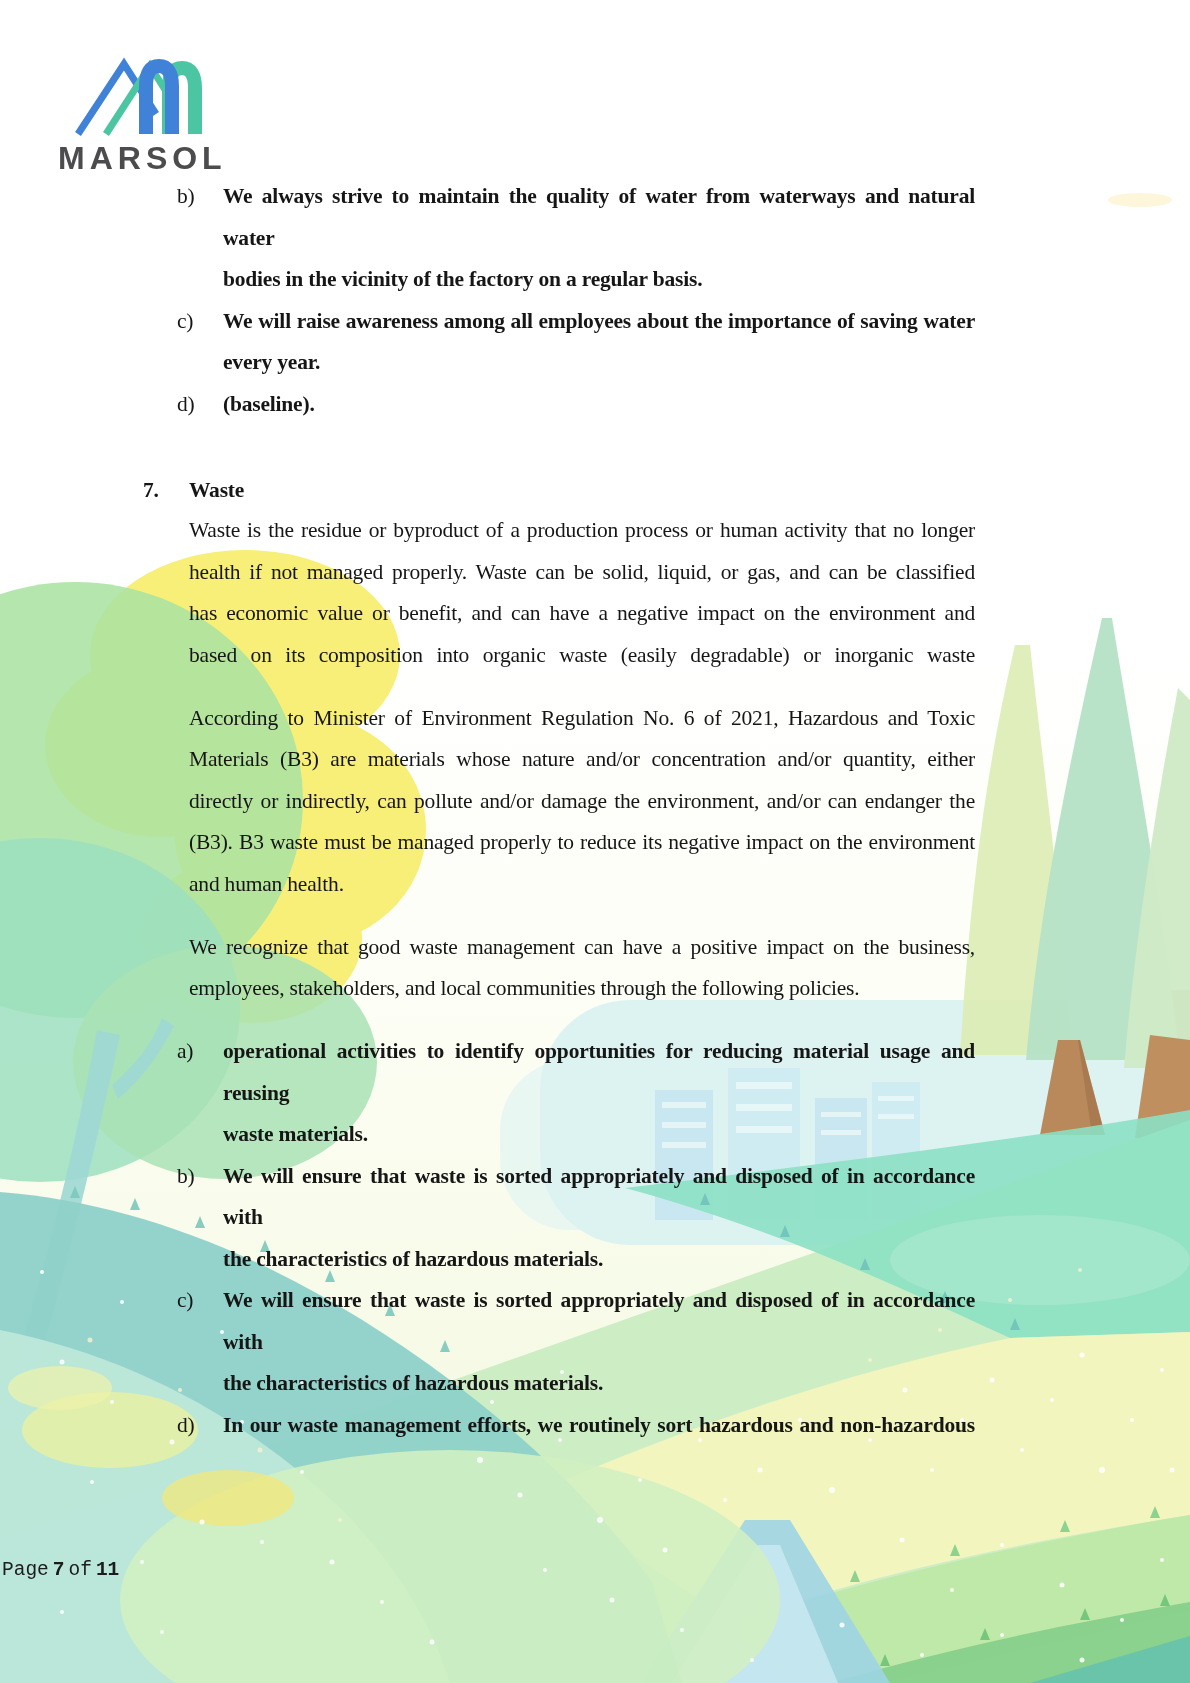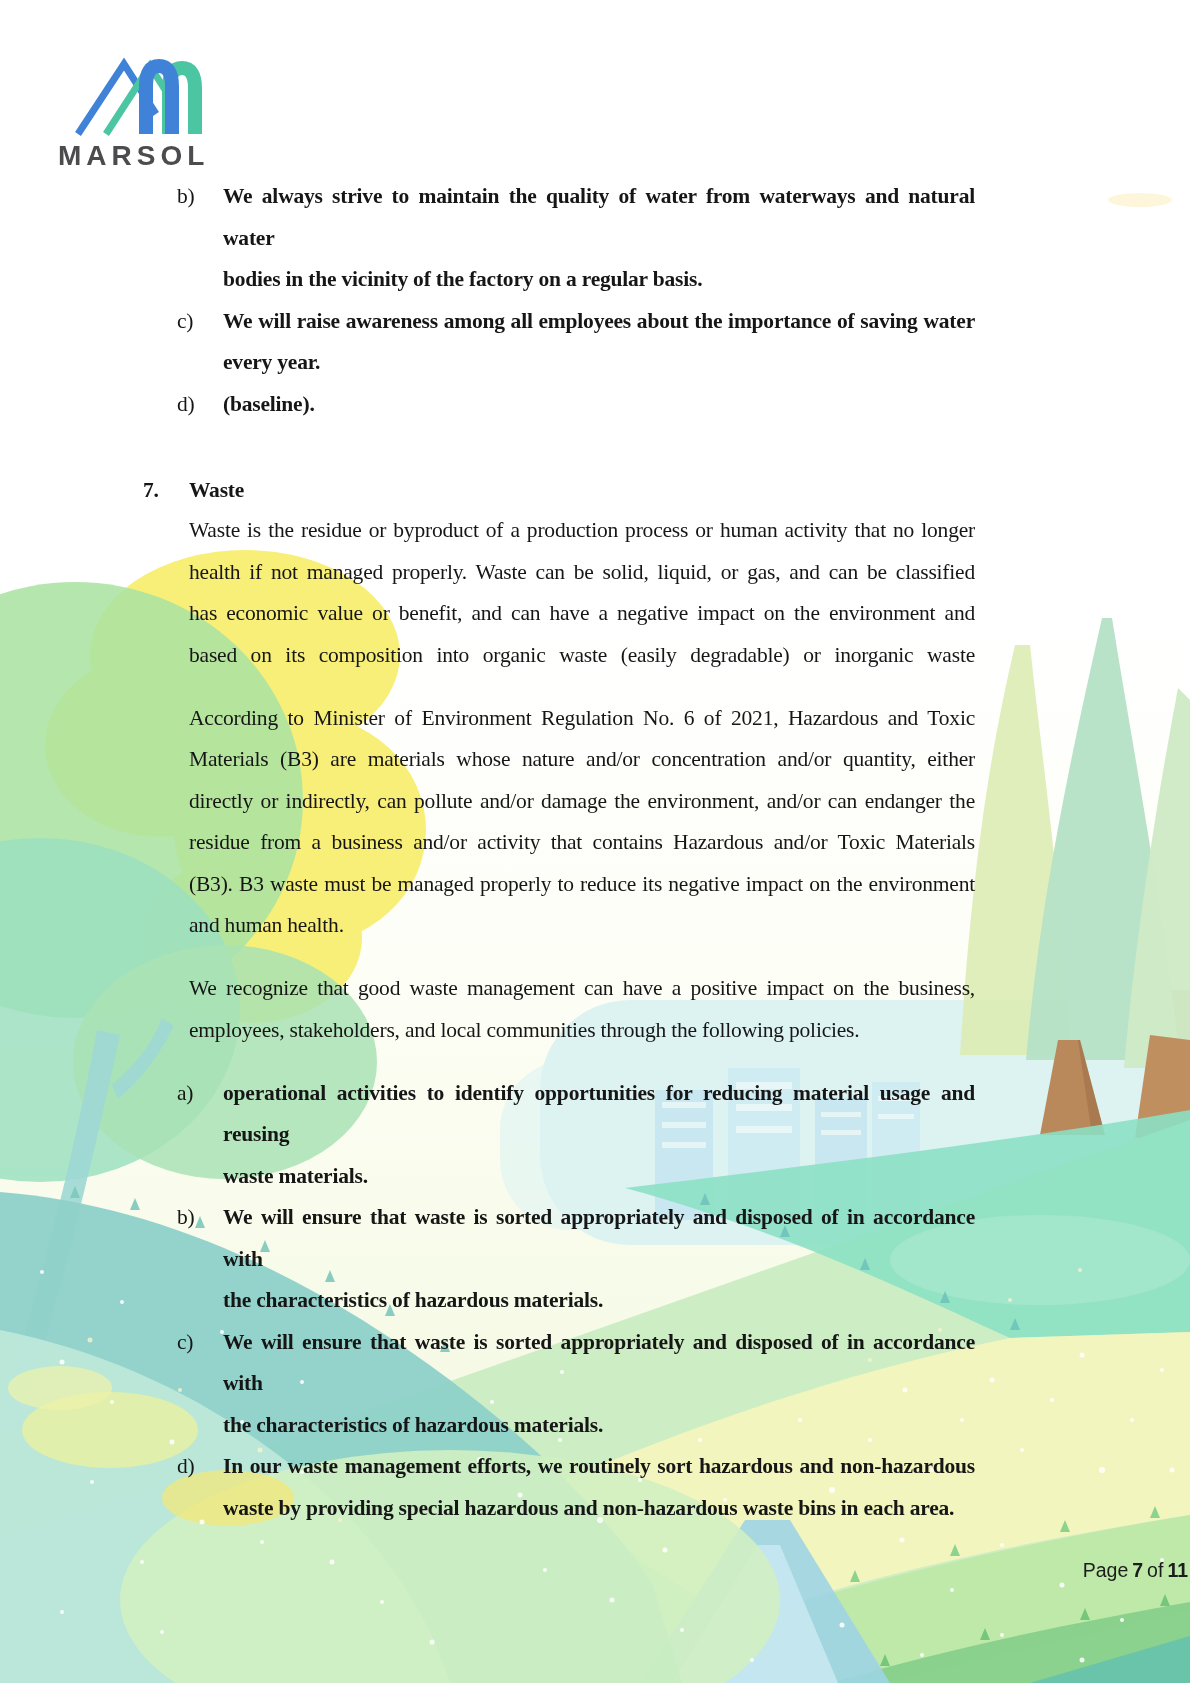--- a/index.html
+++ b/index.html
@@ -17,29 +17,29 @@
   .li{display:flex;}
   .marker{width:46px;flex:0 0 46px;}
   .ltext{flex:1;min-width:0;font-weight:bold;}
   .toplist{left:177px;top:176px;width:798px;}
   .heading{left:143px;top:470px;font-weight:bold;}
   .hnum{display:inline-block;width:46px;}
   .main-col{left:189px;top:510px;width:786px;}
   .sublist{margin-left:-12px;}
   .para{margin:0;}
   .footer{
-    position:absolute;left:0;top:1559px;width:1190px;z-index:2;text-align:right;
-    font-family:Liberation Sans, sans-serif;font-size:19.5px;color:#1c1c1c;
+    position:absolute;left:0;top:1559px;width:1190px;z-index:2;text-align:left;
+    font-family:Liberation Mono, monospace;font-size:19.5px;color:#1c1c1c;
   }
   .footer .b{font-weight:700;}
   .footer span{margin:0 2px;}
   .logo{position:absolute;left:58px;top:52px;z-index:2;}
   .logo svg{display:block;margin-left:16px;}
   .wordmark{
-    font-family:"Liberation Sans","DejaVu Sans",sans-serif;font-size:28px;font-weight:700;
+    font-family:"Liberation Sans","DejaVu Sans",sans-serif;font-size:32px;font-weight:700;
     letter-spacing:5px;color:#4c4c4f;margin-top:4px;
   }
 </style>
 </head>
 <body>
 
 <div class="page">
 
   <svg class="bg" width="1190" height="1683" viewBox="0 0 1190 1683" aria-hidden="true">
 
@@ -244,21 +244,20 @@
       <div class="jl">health if not managed properly. Waste can be solid, liquid, or gas, and can be classified</div>
       <div class="jl">has economic value or benefit, and can have a negative impact on the environment and</div>
       <div class="jl">based on its composition into organic waste (easily degradable) or inorganic waste</div>
     <p></p>
 
     <p class="para">
       </p>
       <div class="jl">According to Minister of Environment Regulation No. 6 of 2021, Hazardous and Toxic</div>
       <div class="jl">Materials (B3) are materials whose nature and/or concentration and/or quantity, either</div>
       <div class="jl">directly or indirectly, can pollute and/or damage the environment, and/or can endanger the</div>
-      <div class="jl">residue from a business and/or activity that contains Hazardous and/or Toxic Materials</div>
       <div class="jl">(B3). B3 waste must be managed properly to reduce its negative impact on the environment</div>
       <div class="ll">and human health.</div>
     <p></p>
 
     <p class="para">
       </p>
       <div class="jl">We recognize that good waste management can have a positive impact on the business,</div>
       <div class="ll">employees, stakeholders, and local communities through the following policies.</div>
     <p></p>
 
@@ -285,21 +284,20 @@
         <div class="ltext">
           <div class="jl">We will ensure that waste is sorted appropriately and disposed of in accordance with</div>
           <div class="ll">the characteristics of hazardous materials.</div>
         </div>
       </div>
 
       <div class="li">
         <div class="marker">d)</div>
         <div class="ltext">
           <div class="jl">In our waste management efforts, we routinely sort hazardous and non-hazardous</div>
-          <div class="ll">waste by providing special hazardous and non-hazardous waste bins in each area.</div>
         </div>
       </div>
     </div>
   </div>
 
   <div class="footer">
     <span>Page</span><span class="b">7</span><span>of</span><span class="b">11</span>
   </div>
 
 </div>

